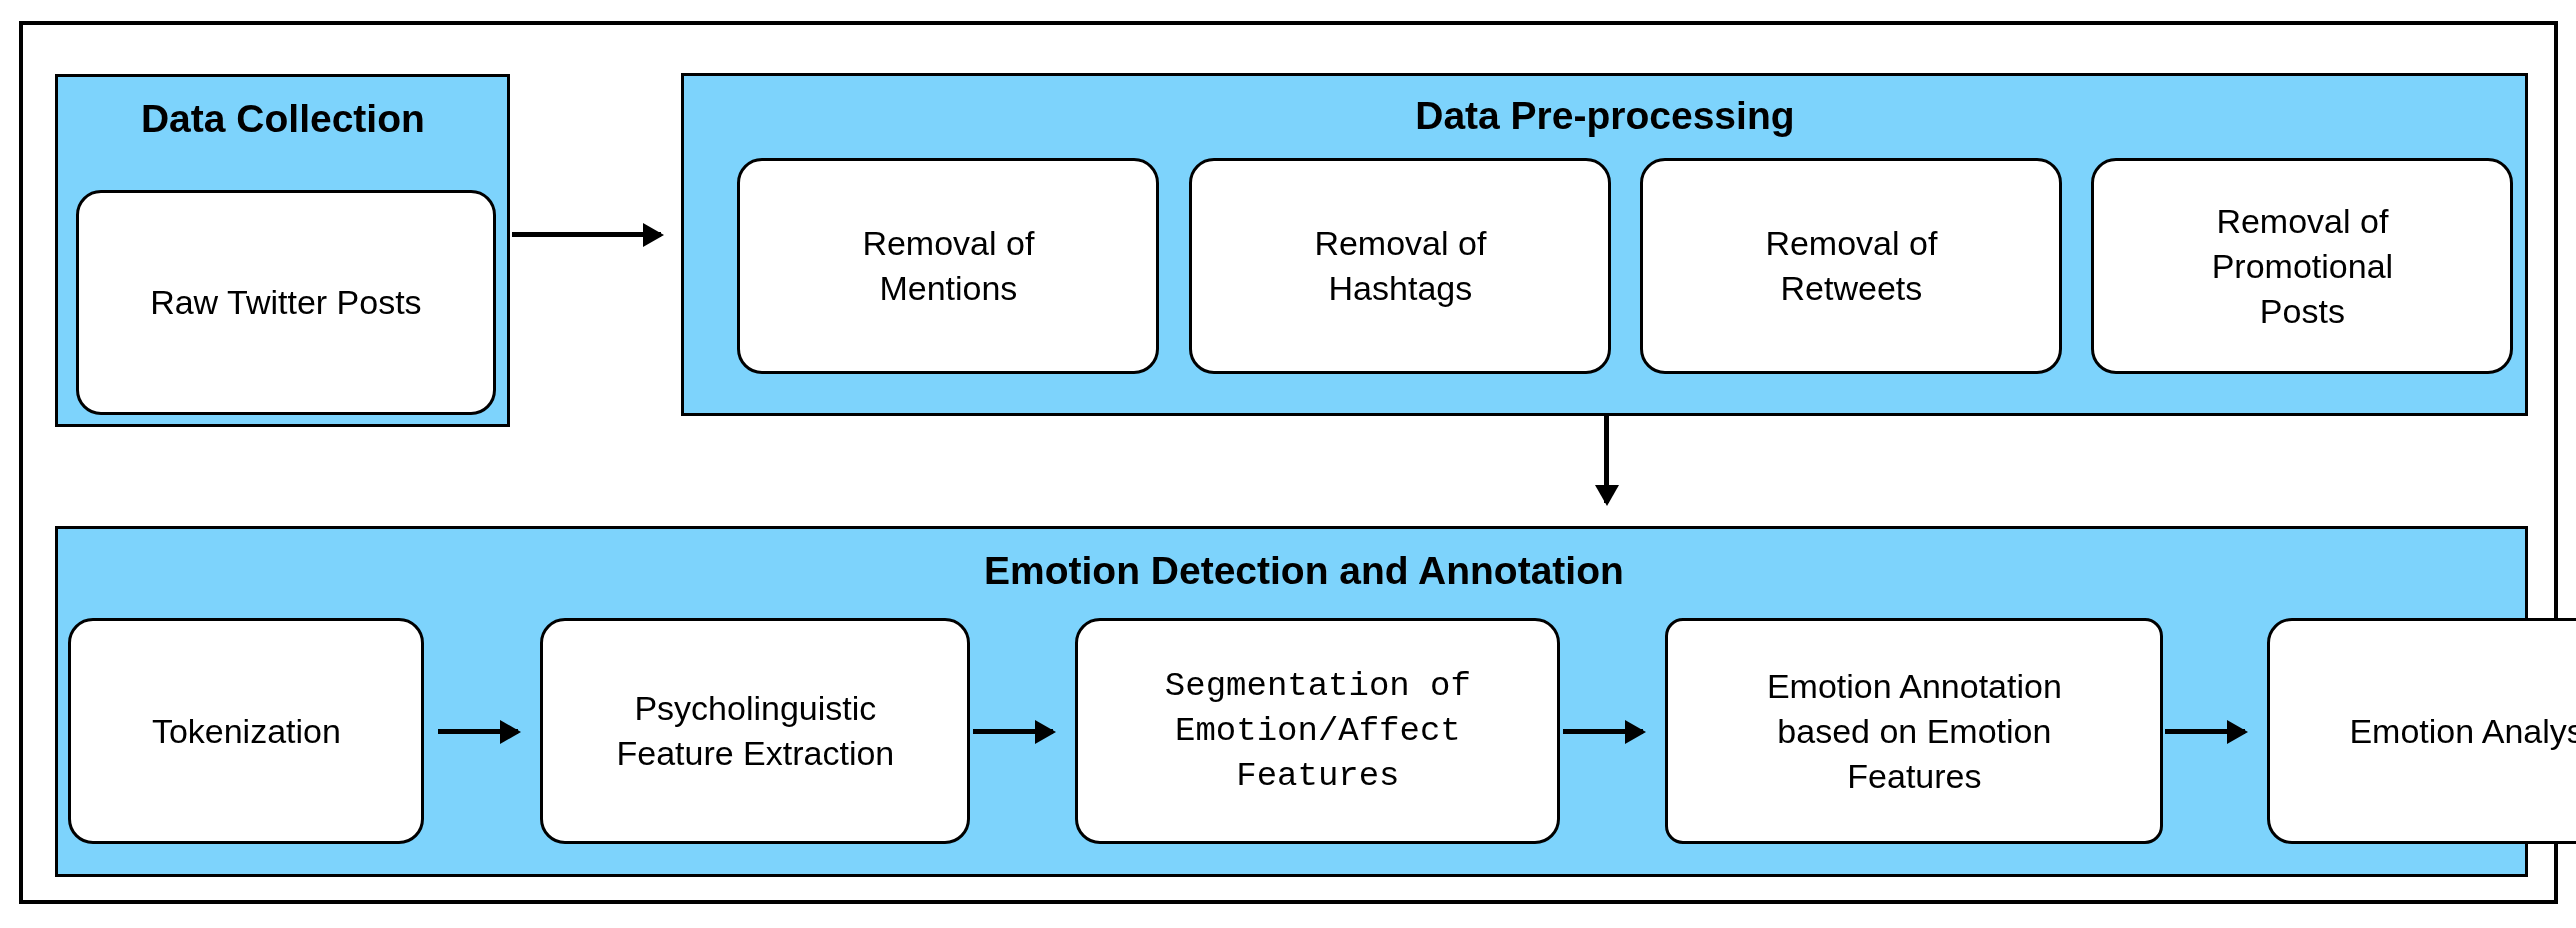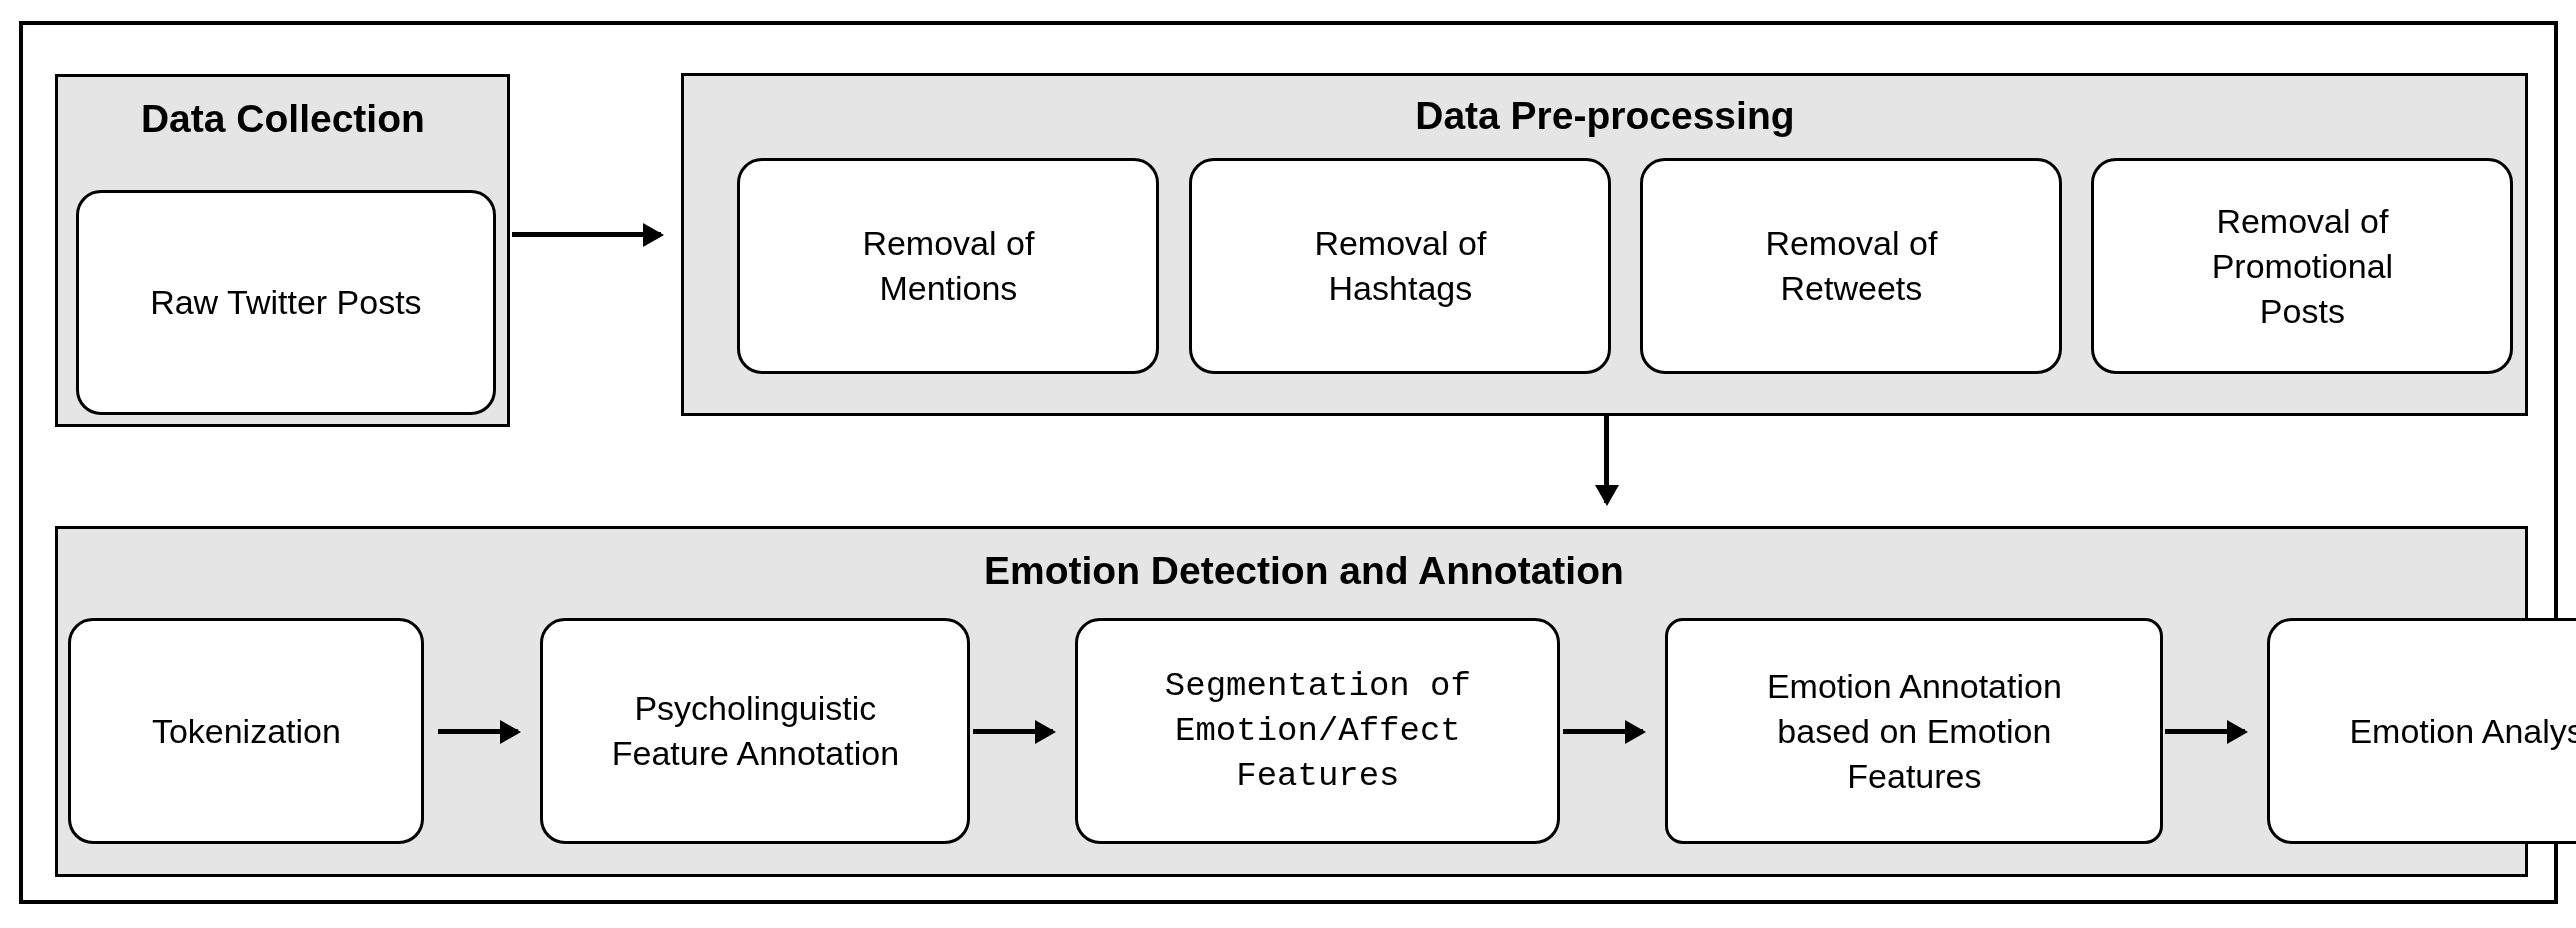--- a/index.html
+++ b/index.html
@@ -21,21 +21,21 @@
     border:4.9px solid #000000;
     box-sizing:border-box;
     background:#ffffff;
   }
 
   
   .group{
     position:absolute;
     border:3.9px solid #000000;
     box-sizing:border-box;
-    background:#e5e5e5;
+    background:#7dd3fc;
     padding-left:28px;
   }
   .group-title{
     position:absolute;
     left:0; right:0;
     text-align:center;
     font-weight:bold;
     color:#000000;
     white-space:nowrap;
   }
@@ -136,21 +136,21 @@
       <div class="group-title" style="top:19.4px; font-size:39px;margin-left:24px;">Emotion Detection and Annotation</div>
 
       <div class="node" style="left:10px; top:89px; width:356px; height:226px; font-size:34px;">
         <span class="label">Tokenization</span>
       </div>
 
       <div class="arrow-h" style="left:380px; top:200px; width:80px;"></div>
 
       <div class="node" style="left:482px; top:89px; width:430px; height:226px; font-size:34px;">
         <span class="label">Psycholinguistic
-Feature Annotation</span>
+Feature Extraction</span>
       </div>
 
       <div class="arrow-h" style="left:915px; top:200px; width:80px;"></div>
 
       <div class="node" style="left:1017px; top:89px; width:485px; height:226px; font-size:34px;font-family:Liberation Mono, monospace;">
         <span class="label">Segmentation of
 Emotion/Affect
 Features</span>
       </div>
 

